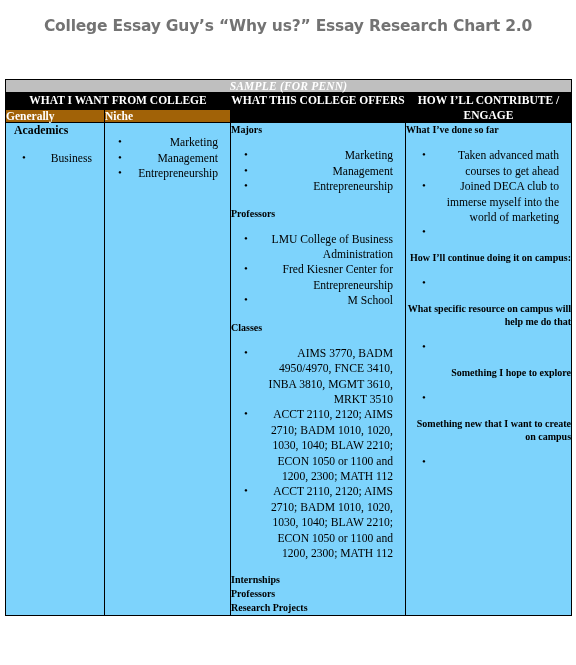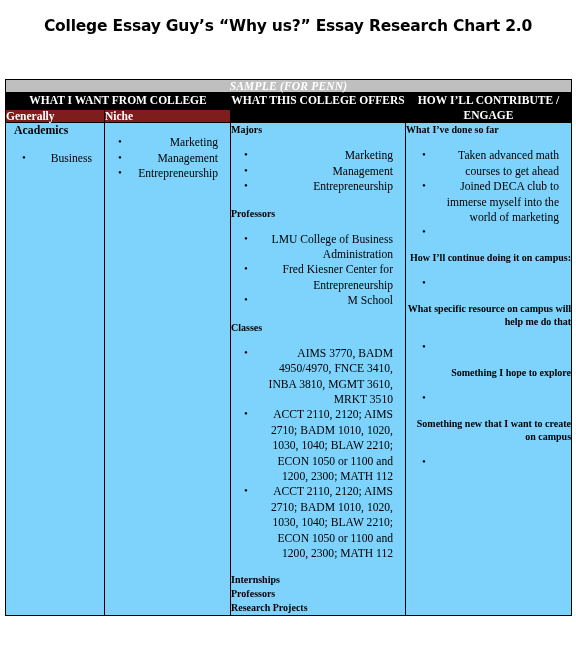--- a/index.html
+++ b/index.html
@@ -21,21 +21,21 @@
     height: 665px;
     box-sizing: border-box;
   }
 
   .doc-title {
     text-align: center;
     font-family: "DejaVu Sans", sans-serif;
     font-weight: bold;
     font-size: 15.5px;
     letter-spacing: -0.2px;
-    color: #000000;
+    color: #737373;
     padding-top: 17px;
     padding-bottom: 0;
     line-height: 1.2;
   }
 
   .chart-wrap {
     position: absolute;
     left: 5px;
     top: 79px;
     width: 566px;
@@ -78,21 +78,21 @@
   }
   .hdr-main {
     text-align: center;
     font-weight: bold;
     font-size: 11.5px;
     line-height: 1.28;
     padding: 8px 4px 4px 4px;
     margin-top: 32px;
   }
   .hdr-sub-row td {
-    background: #7f1d1d;
+    background: #a16207;
     border-color: #000000;
   }
   .hdr-sub {
     color: #ffffff;
     font-weight: bold;
     font-size: 11.5px;
     padding: 6px 0 7px 14px;
     text-align: left;
   }
 

